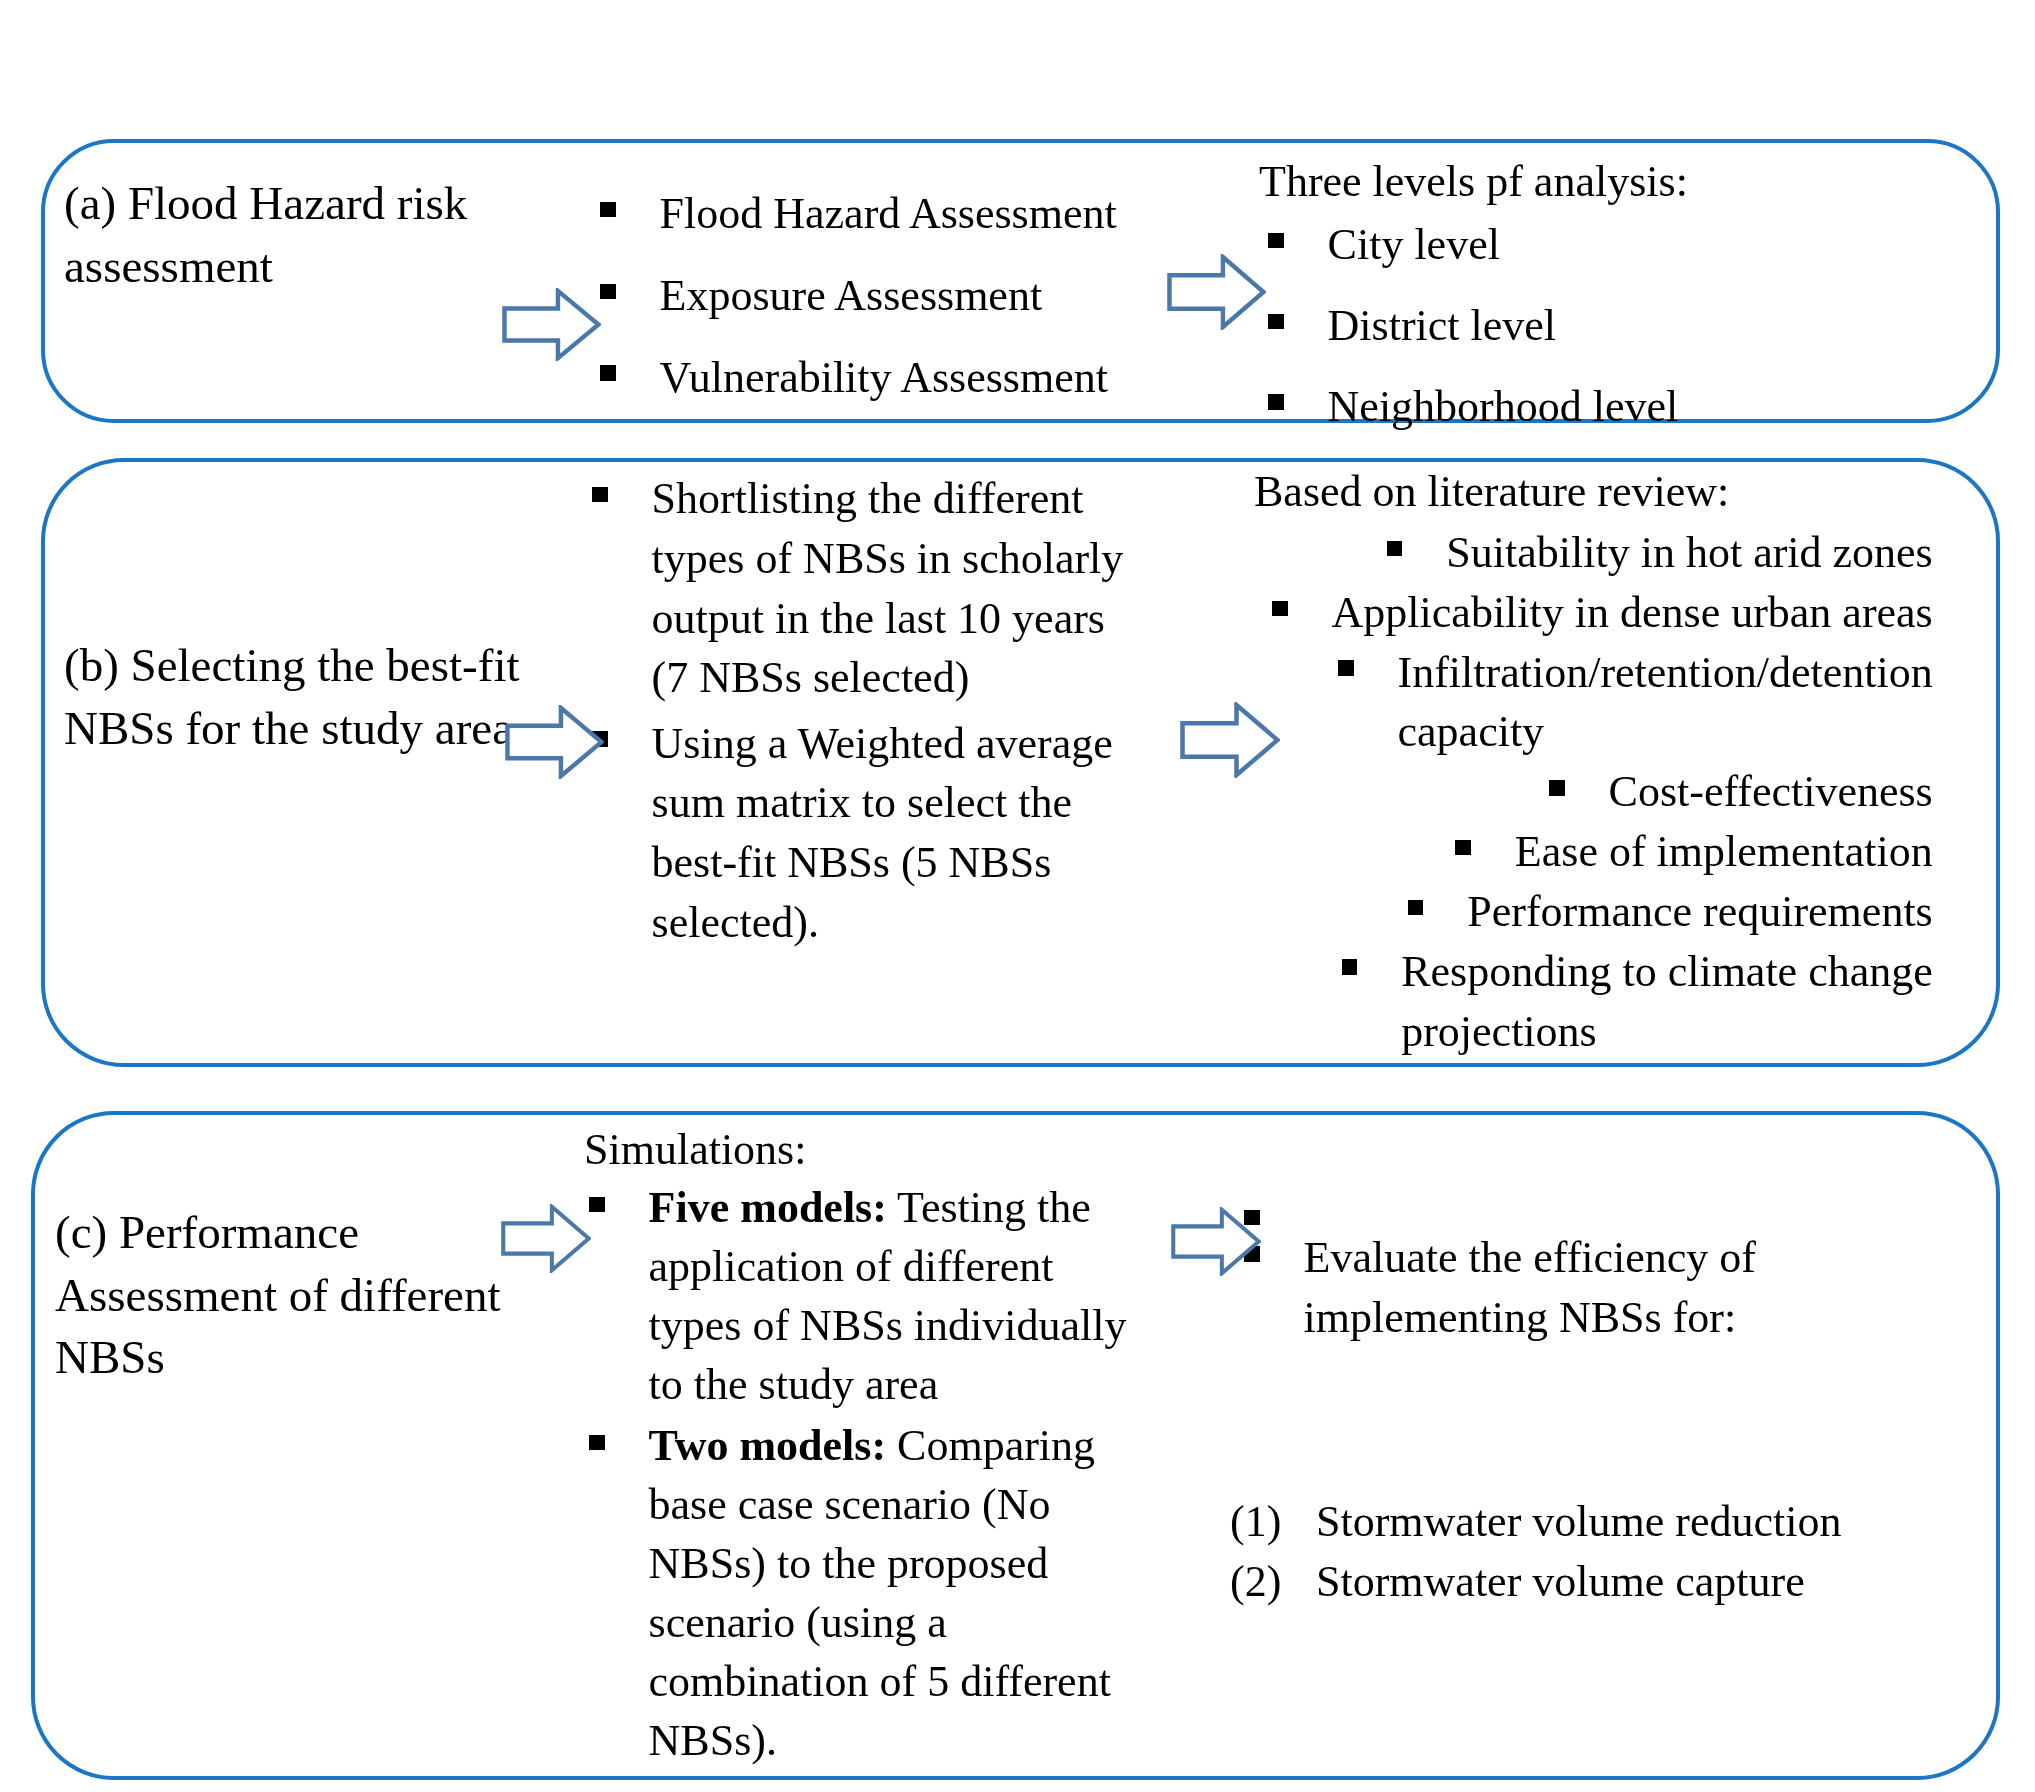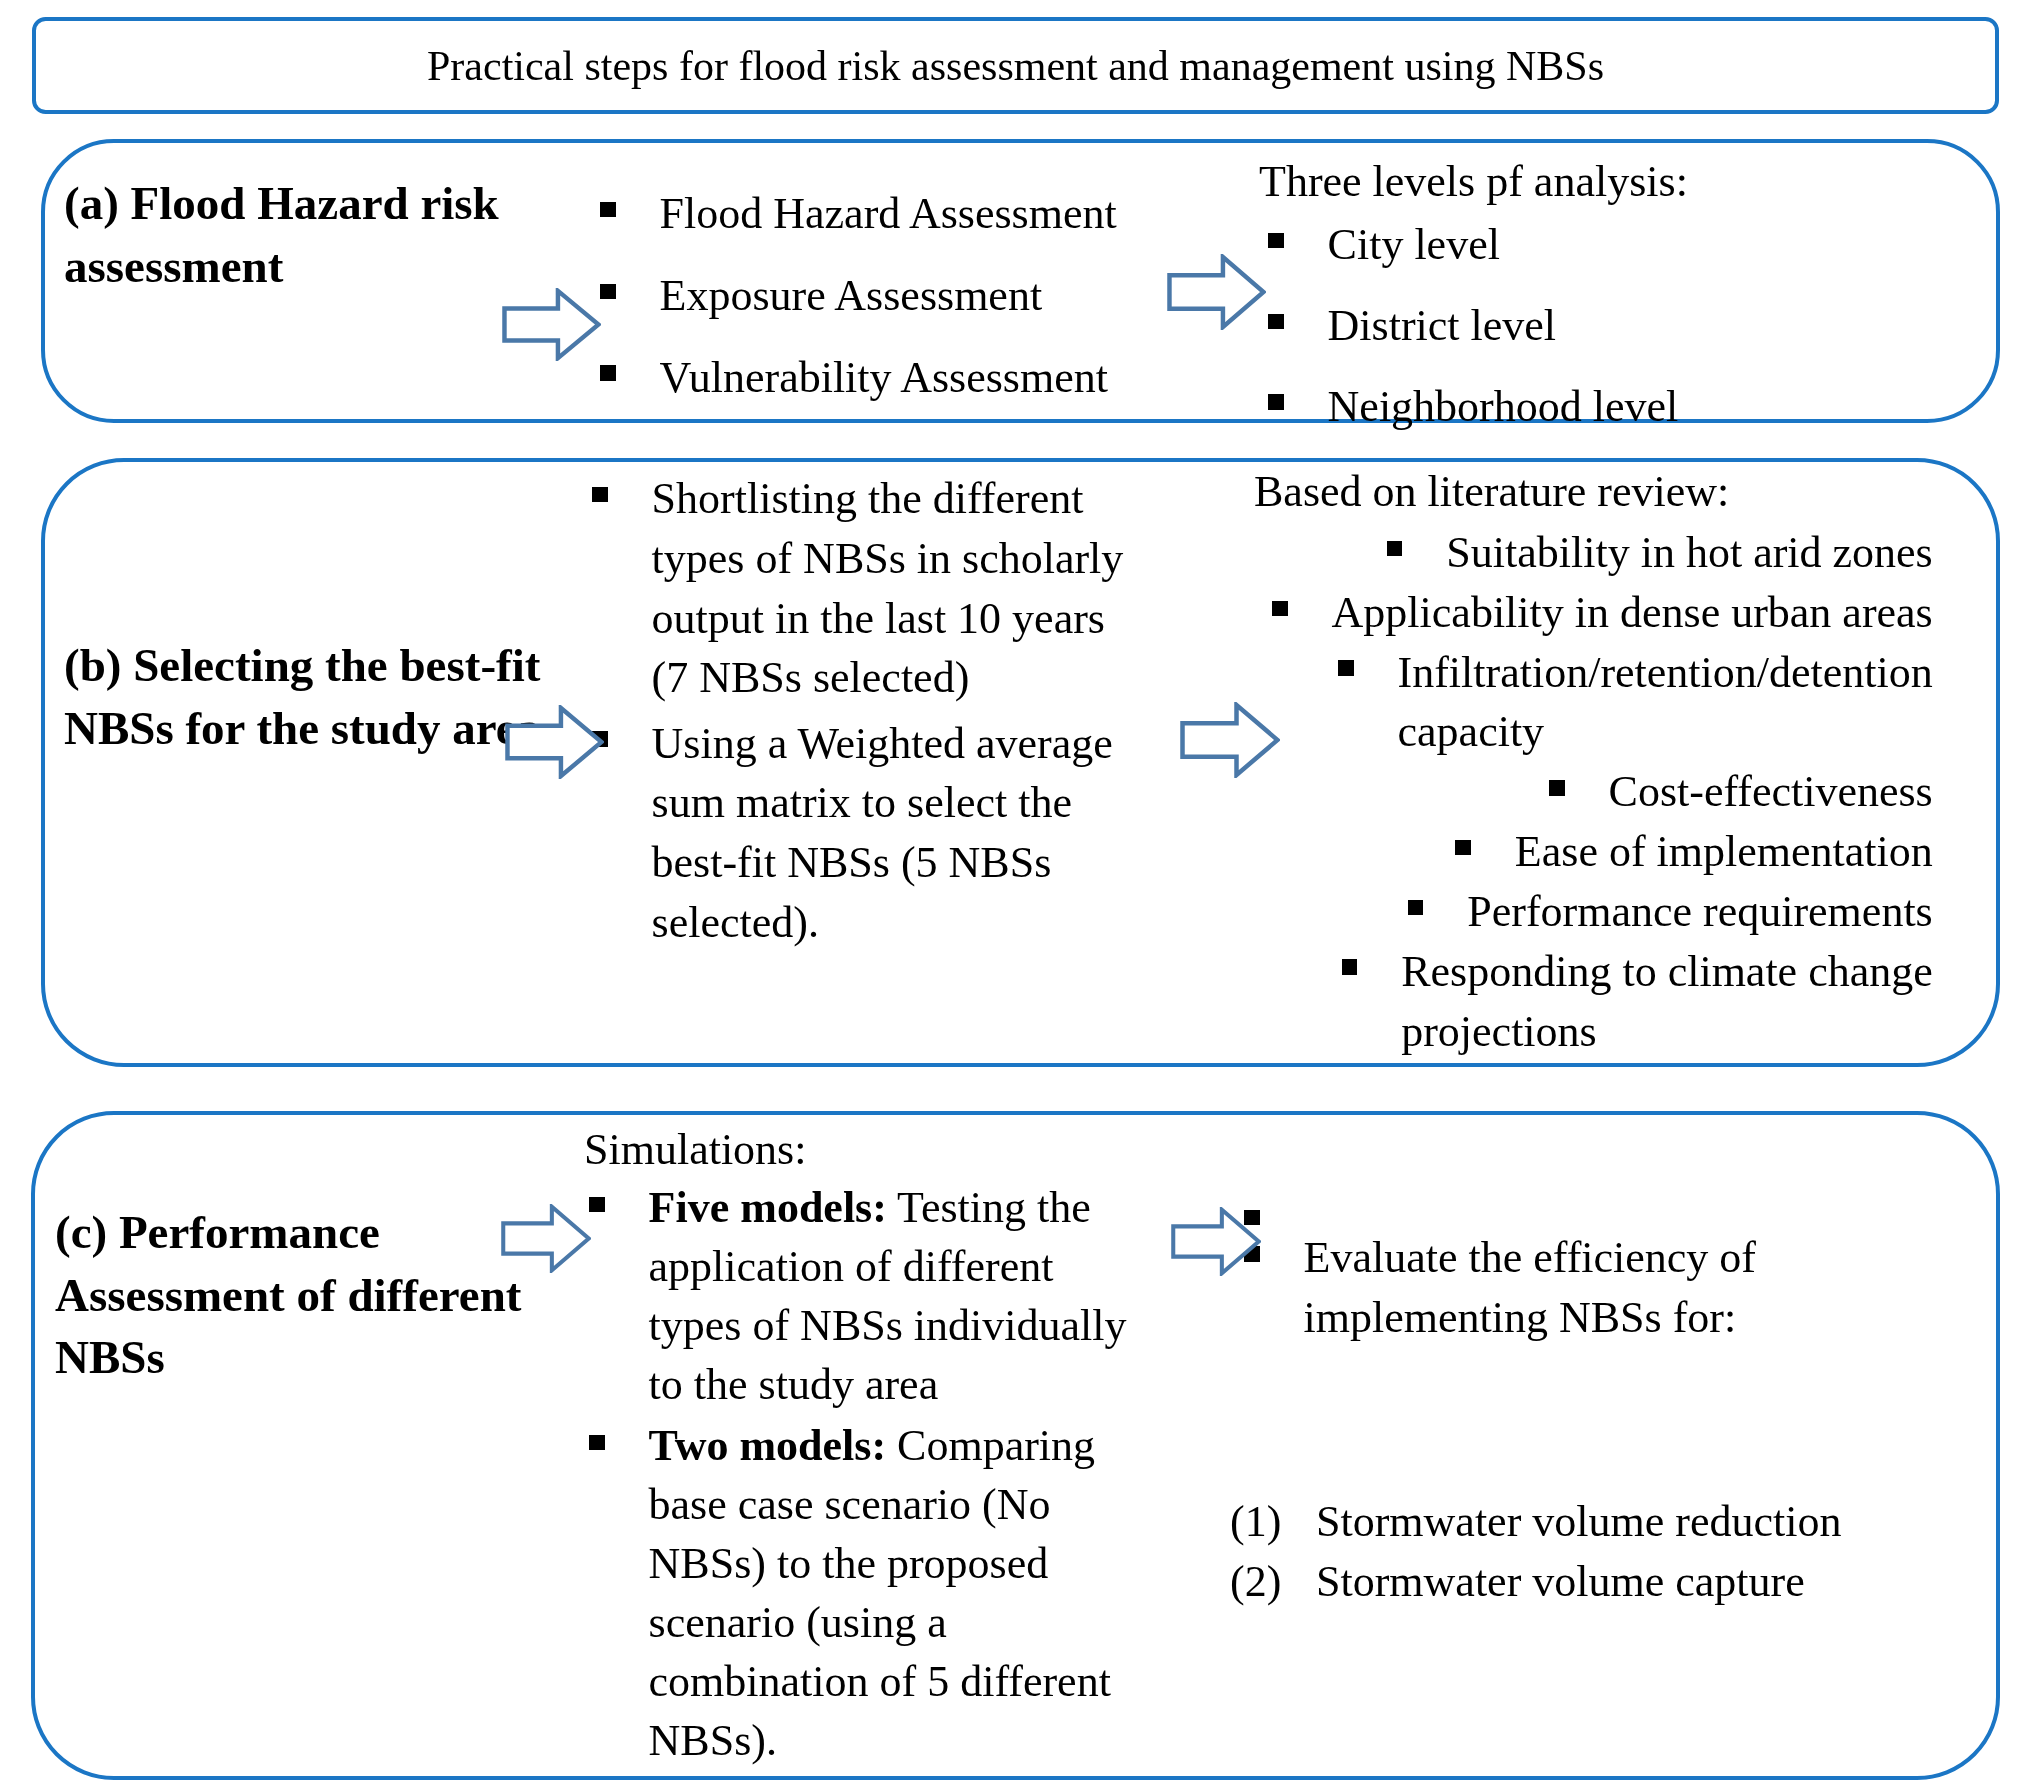--- a/index.html
+++ b/index.html
@@ -31,21 +31,21 @@
   #title-box .title{
     font-size:42px;
     white-space:pre;
   }
   #box-a{ left:41px;  top:139px;  width:1959px; height:284px;  border-radius:73px; }
   #box-b{ left:41px;  top:458px;  width:1959px; height:609px; border-radius:83px; }
   #box-c{ left:31px;  top:1111px; width:1969px; height:669px; border-radius:83px; }
 
   .abs{ position:absolute; }
   .heading{
-    font-weight:bold;
+    font-weight:normal;
     font-size:47px;
     line-height:1.33;
     white-space:pre;
   }
   .body-text{
     font-size:44px;
     line-height:1.36;
     white-space:pre;
   }
   .blist{ display:flex; flex-direction:column; }
@@ -67,23 +67,20 @@
     stroke:var(--arrow-blue);
     stroke-width:9;
     stroke-linejoin:miter;
   }
 </style>
 </head>
 <body>
 
 <div id="canvas">
 
-  <div id="title-box" class="rbox">
-    <div class="title">Practical steps for flood risk assessment and management using NBSs</div>
-  </div>
 
   <div id="box-a" class="rbox"></div>
   <div class="abs heading" style="left:64px; top:172px;">(a) Flood Hazard risk
 assessment</div>
 
   <div class="abs blist" style="left:600px; top:184px; gap:22px;">
     <div class="bitem">
       <span class="sq"></span>
       <span class="btext body-text">Flood Hazard Assessment</span>
     </div>

